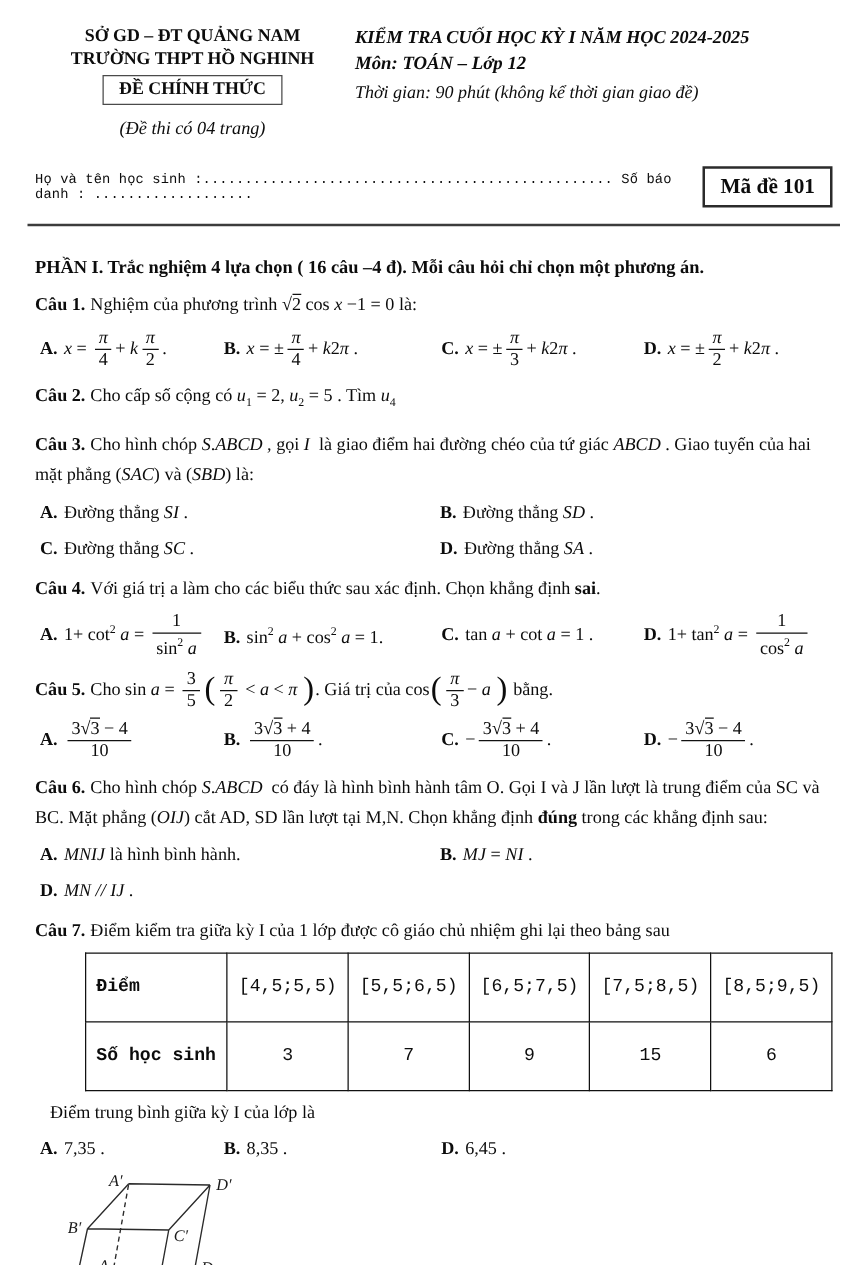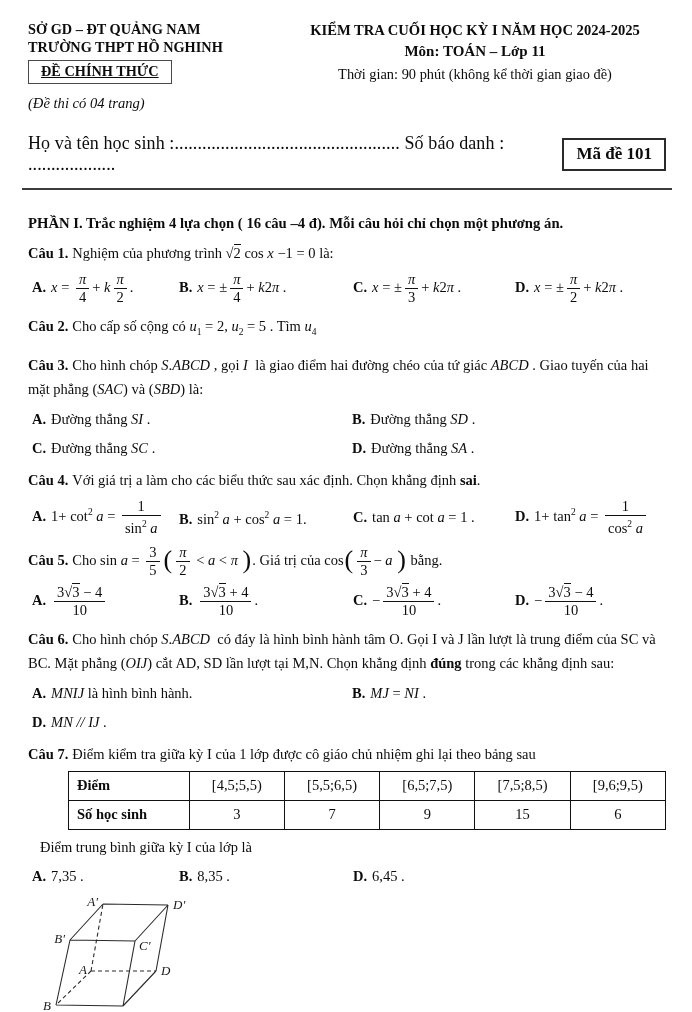--- a/index.html
+++ b/index.html
@@ -3,33 +3,33 @@
 <meta charset="utf-8">
 <style>
   html,body { margin:0; padding:0; background:#fff; }
   body { width:692px; height:1012px; color:#0c0c0c;
          font-family:"Liberation Serif", serif; font-size:14.5px; }
   .page { box-sizing:border-box; width:692px; height:1012px;
           padding:20px 26px 0 28px; position:relative; overflow:hidden; }
 
   
   .header { display:flex; }
-  .header-left { width:252px; }
+  .header-left { width:252px; text-align:center; }
   .hl-line { font-weight:bold; font-size:14.3px; line-height:18px; }
   .exam-box { display:inline-block; border:1.6px solid #4a4a4a; padding:2px 12px 3px;
-              font-weight:bold; margin-top:4px; font-size:14.3px;text-decoration:underline; }
+              font-weight:bold; margin-top:4px; font-size:14.3px; }
   .hl-note { font-style:italic; margin-top:11px; font-size:14.6px; }
-  .header-right { flex:1; text-align:center; padding-left:4px; }
+  .header-right { flex:1; padding-left:4px;font-style:italic; }
   .hr-line1 { font-weight:bold; font-size:14.6px; line-height:20px; }
   .hr-line2 { font-weight:bold; font-size:15px; line-height:23px; }
   .hr-line3 { font-size:14.4px; line-height:22px; }
 
   
   .student-row { display:flex; align-items:center; margin-top:21px; }
-  .student-text { flex:1; font-size:18px; letter-spacing:.1px; }
+  .student-text { flex:1; font-size:11px; letter-spacing:.1px;font-family:Liberation Mono, monospace; }
   .code-box { border:2px solid #2b2b2b; font-weight:bold; padding:4px 12px 5px;
               margin-left:10px; white-space:nowrap; font-size:17px; }
   .divider { border:none; border-top:2.2px solid #3c3c3c; margin:13px 0 0 -6px; width:650px; }
 
   
   .part-heading { font-weight:bold; margin-top:25px; font-size:14.7px; }
   .qline { margin-top:9px; line-height:24px; }
   .qlab { font-weight:bold; margin-right:4px; }
   .subline { margin-top:6px; line-height:22px; padding-left:12px; }
 
@@ -45,42 +45,42 @@
   .fr { display:inline-block; vertical-align:middle; text-align:center; margin:0 3px; }
   .fr .nu { display:block; padding:0 3px 1px; border-bottom:1px solid #111; line-height:15px; }
   .fr .de { display:block; padding:1px 3px 0; line-height:15px; }
   .sq { white-space:nowrap; }
   .sq .ov { border-top:1.2px solid #111; }
   .bp { display:inline-block; font-size:26px; font-weight:400; vertical-align:middle;
         line-height:20px; margin:0 1px; transform:translateY(-1px); }
 
   
   .ktable { border-collapse:collapse; margin:5px 0 3px 40px; }
-  .ktable td { border:1.6px solid #111; height:26px; padding:1px 8px; font-size:14.5px; }
+  .ktable td { border:1.6px solid #111; height:26px; padding:14px 8px; font-size:14.5px;font-family:Liberation Mono, monospace; }
   .ktable td.rowhead { font-weight:bold; width:108px; text-align:left; }
   .ktable td.cell { width:80px; text-align:center; }
 
   
   .figure-wrap { margin:4px 0 0 4px; }
 </style>
 </head>
 <body>
 
 <div class="page">
 
   <div class="header">
     <div class="header-left">
       <div class="hl-line">SỞ GD – ĐT QUẢNG NAM</div>
       <div class="hl-line">TRƯỜNG THPT HỒ NGHINH</div>
       <div><span class="exam-box">ĐỀ CHÍNH THỨC</span></div>
       <div class="hl-note">(Đề thi có 04 trang)</div>
     </div>
     <div class="header-right">
       <div class="hr-line1">KIỂM TRA CUỐI HỌC KỲ I NĂM HỌC 2024-2025</div>
-      <div class="hr-line2">Môn: TOÁN – Lớp 11</div>
+      <div class="hr-line2">Môn: TOÁN – Lớp 12</div>
       <div class="hr-line3">Thời gian: 90 phút (không kể thời gian giao đề)</div>
     </div>
   </div>
 
   <div class="student-row">
     <div class="student-text">Họ và tên học sinh :................................................. Số báo danh : ...................</div>
     <div class="code-box">Mã đề 101</div>
   </div>
   <hr class="divider">
 
@@ -146,21 +146,21 @@
   <div>
     <div class="qline"><b class="qlab">Câu 7.</b><span>Điểm kiểm tra giữa kỳ I của 1 lớp được cô giáo chủ nhiệm ghi lại theo bảng sau</span></div>
     <table class="ktable">
       <tbody>
           <tr>
         <td class="rowhead">Điểm</td>
         <td class="cell">[4,5;5,5)</td>
         <td class="cell">[5,5;6,5)</td>
         <td class="cell">[6,5;7,5)</td>
         <td class="cell">[7,5;8,5)</td>
-        <td class="cell">[9,6;9,5)</td>
+        <td class="cell">[8,5;9,5)</td>
       </tr>
       <tr>
         <td class="rowhead">Số học sinh</td>
         <td class="cell">3</td>
         <td class="cell">7</td>
         <td class="cell">9</td>
         <td class="cell">15</td>
         <td class="cell">6</td>
       </tr>
     </tbody>

